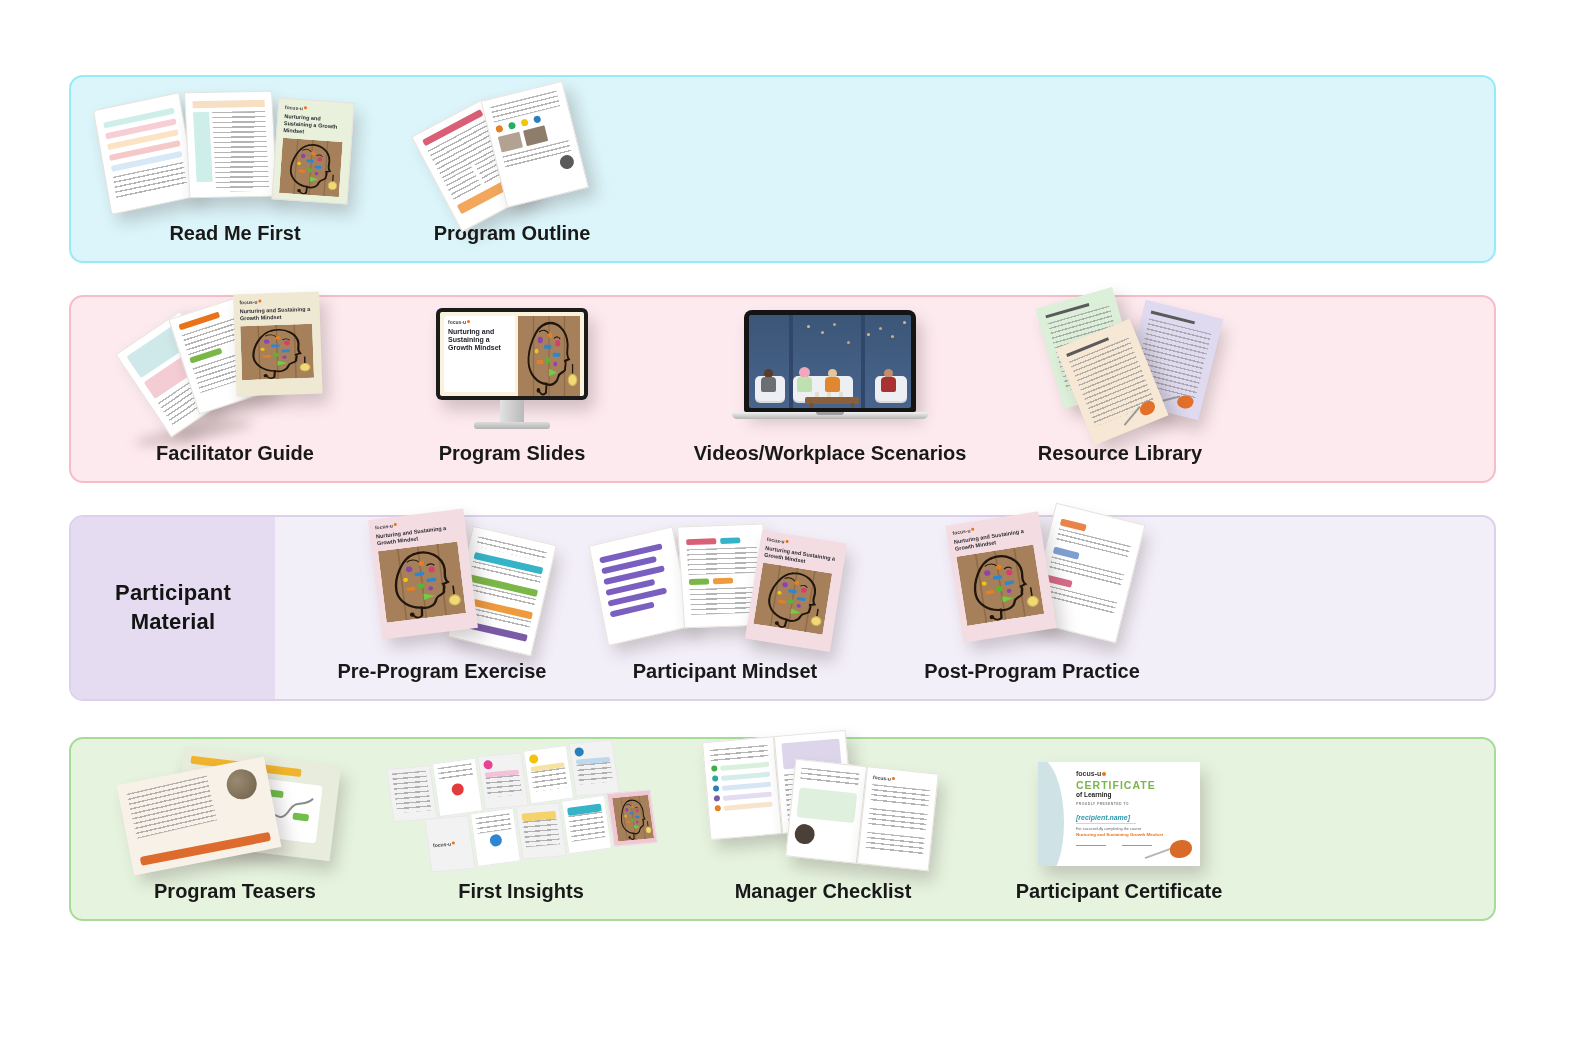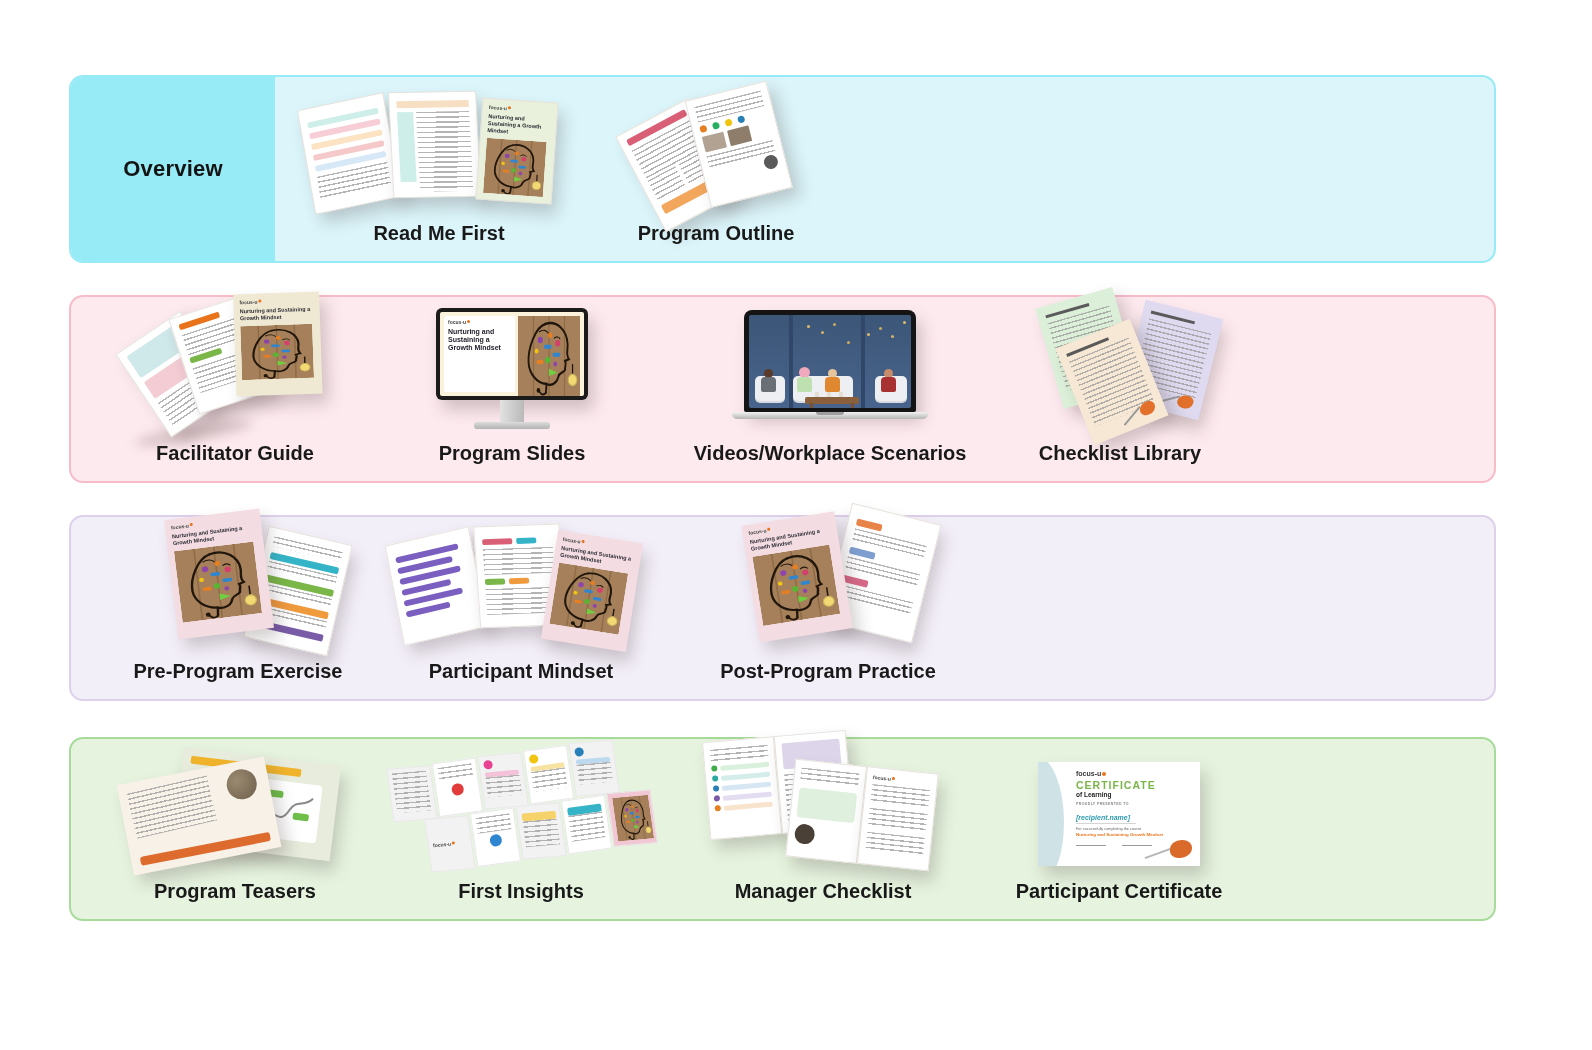--- a/index.html
+++ b/index.html
@@ -215,23 +215,20 @@
   <path d="M58 28 C62 25 66 26 68 29" stroke="#20160c" fill="none" stroke-width="1.5"></path>
   <line x1="88" y1="60" x2="88" y2="72" stroke="#20160c" stroke-width="2"></line>
   <circle cx="88" cy="80" r="7" fill="#f2d974" stroke="#cbb45a" stroke-width="1.5"></circle>
 </symbol>
 </defs>
 </svg>
 
 <div class="page">
 
   <section class="row" style="top: 75px; height: 188px; --label-bg: #97ebf6; --content-bg: #dbf5fa; --row-border: #97ebf6;">
-    <div class="row-label">
-      <span>Overview</span>
-    </div>
     <div class="row-content">
 
       <figure class="item" style="left:14px">
         <div class="thumb">
           <div class="t-rmf">
             <div class="rmf-book">
               <div class="rmf-pl pagecard soft">
                 <div class="hl" style="background:#cdeee9"></div>
                   <div class="hl" style="background:#f7cdd6"></div>
                 <div class="hl" style="background:#fbe3c4"></div>
@@ -408,27 +405,30 @@
                 <div class="rl-blob"></div>
             </div>
             <div class="rl-sheet rl-3 soft">
               <div class="ttl"></div>
                 <div class="lines" style="height:70px"></div>
               <div class="rl-pen"></div>
                 <div class="rl-blob"></div>
             </div>
           </div>
         </div>
-        <figcaption class="caption">Checklist Library</figcaption>
+        <figcaption class="caption">Resource Library</figcaption>
       </figure>
 
     </div>
   </section>
 
   <section class="row" style="top: 515px; height: 186px; --label-bg: #e5dcf1; --content-bg: #f3eff9; --row-border: #dcd0eb;">
+    <div class="row-label">
+      <span>Participant Material</span>
+    </div>
     <div class="row-content">
 
       <figure class="item" style="left:17px">
         <div class="thumb">
           <div class="t-ppe">
             <div class="ppe-sheet pagecard soft">
               <div class="lines" style="height:10px"></div>
               <div class="band" style="background:#35b4c7"></div>
                 <div class="lines" style="height:8px"></div>
               <div class="band" style="background:#7ab648"></div>

